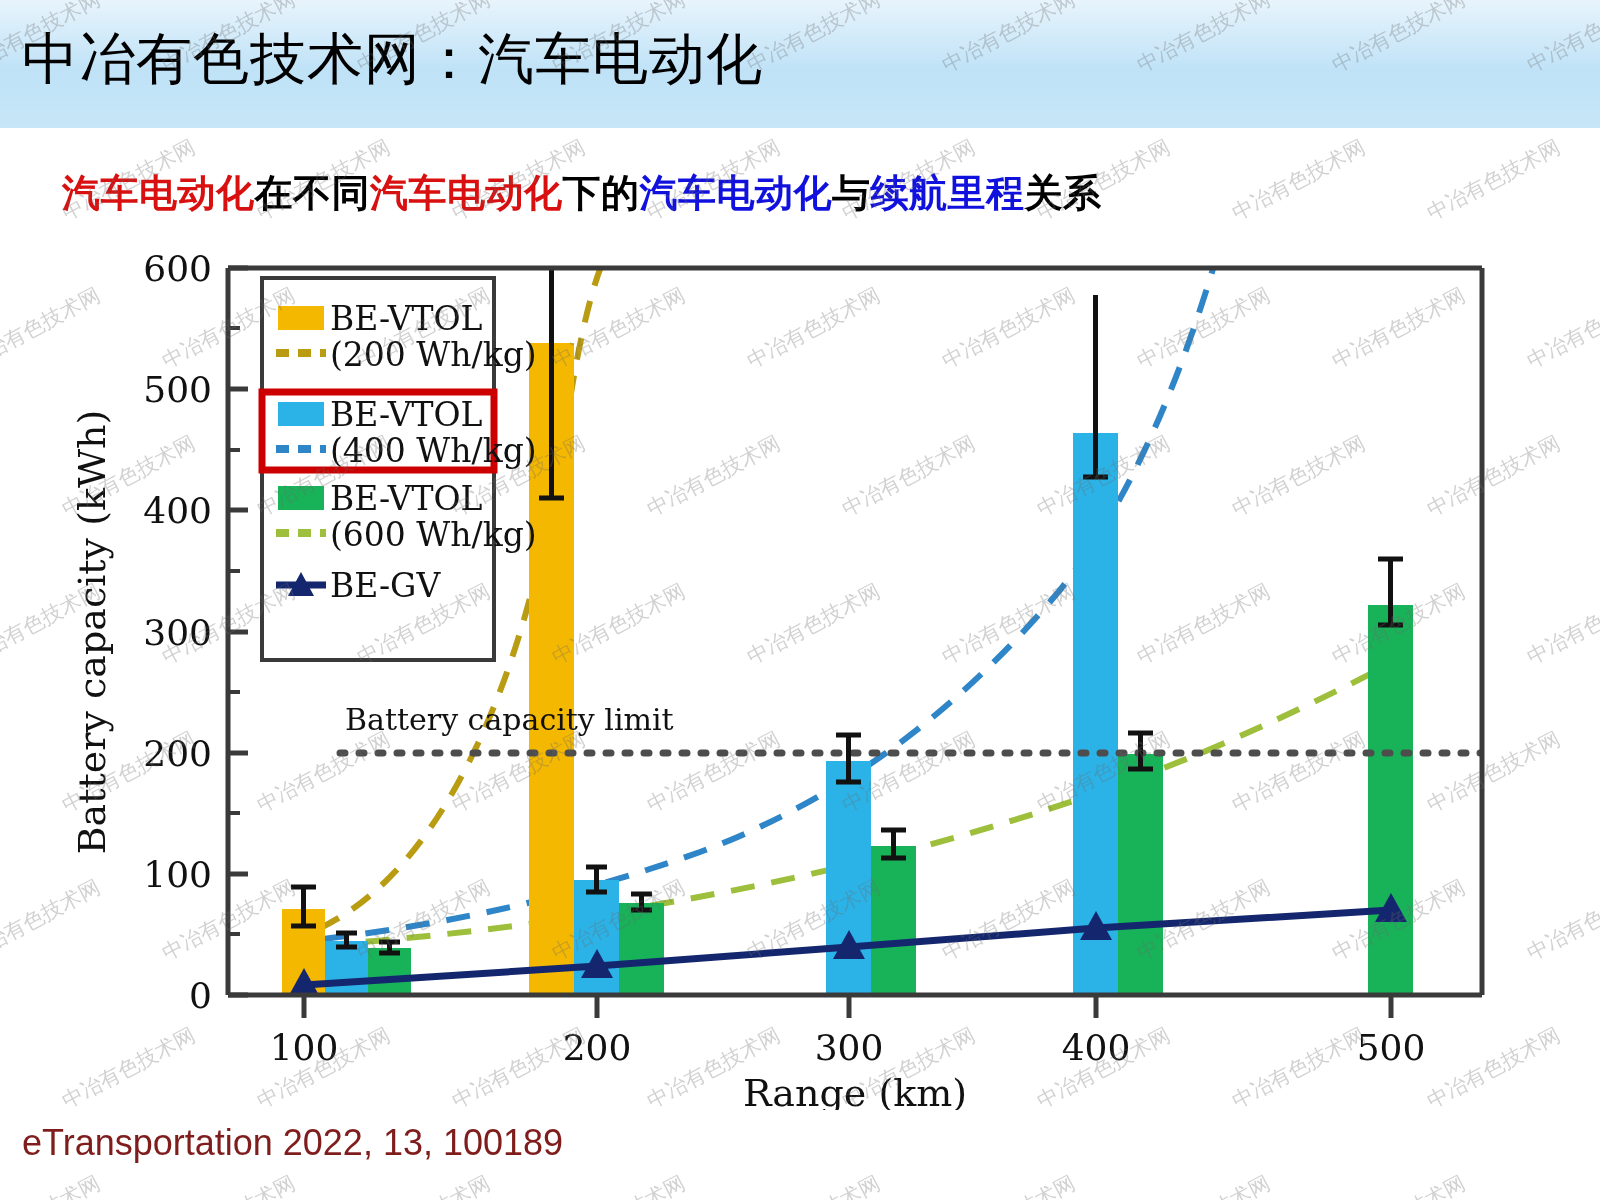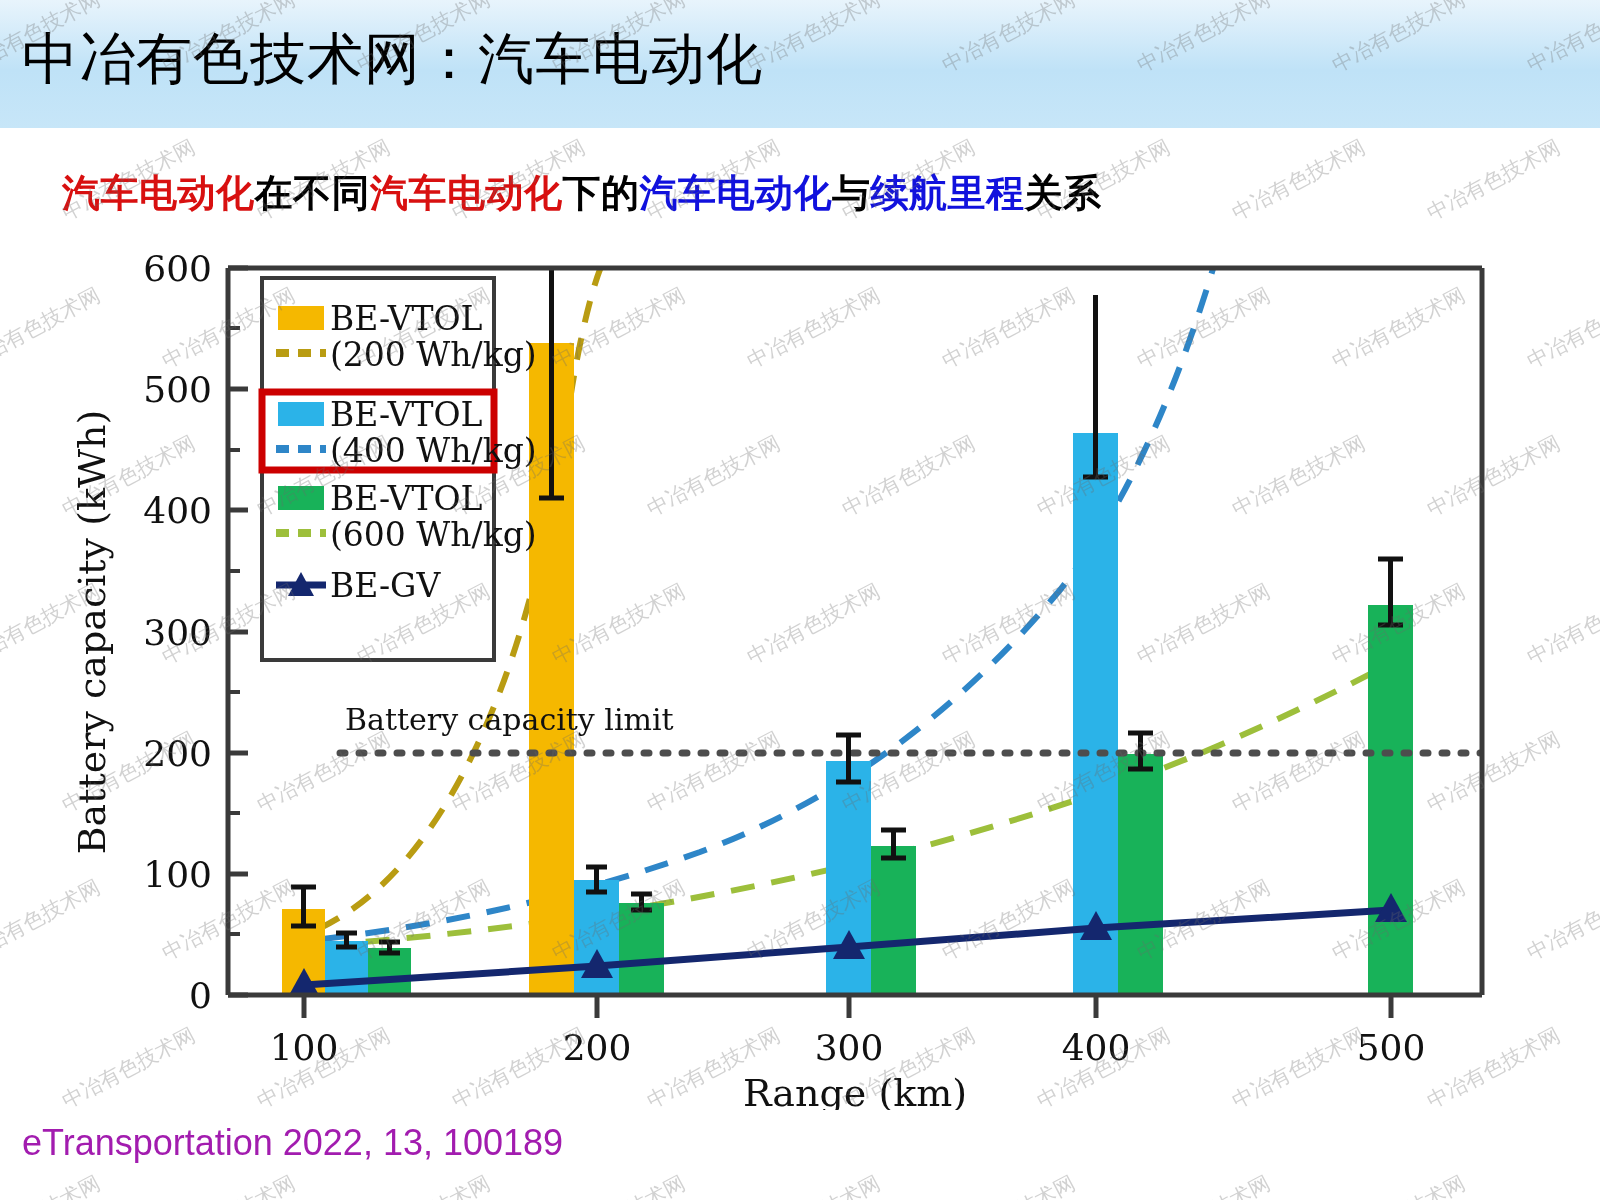--- a/index.html
+++ b/index.html
@@ -28,21 +28,21 @@
     font-size:38px;font-weight:bold;white-space:nowrap;letter-spacing:.5px;
   }
   #subtitle .red{color:#d81010;}
   #subtitle .black{color:#000000;}
   #subtitle .blue{color:#1111dd;}
 
   
   #citation{
     position:absolute;left:22px;top:1122px;
     font-family:"Liberation Sans", sans-serif;
-    font-size:36px;color:#a21caf;white-space:nowrap;
+    font-size:36px;color:#7f1d1d;white-space:nowrap;
   }
 
   
   #figure{
     position:absolute;left:0px;top:240px;width:1600px;height:870px;
   }
   #figure svg{display:block;}
 
   
   #watermark{

